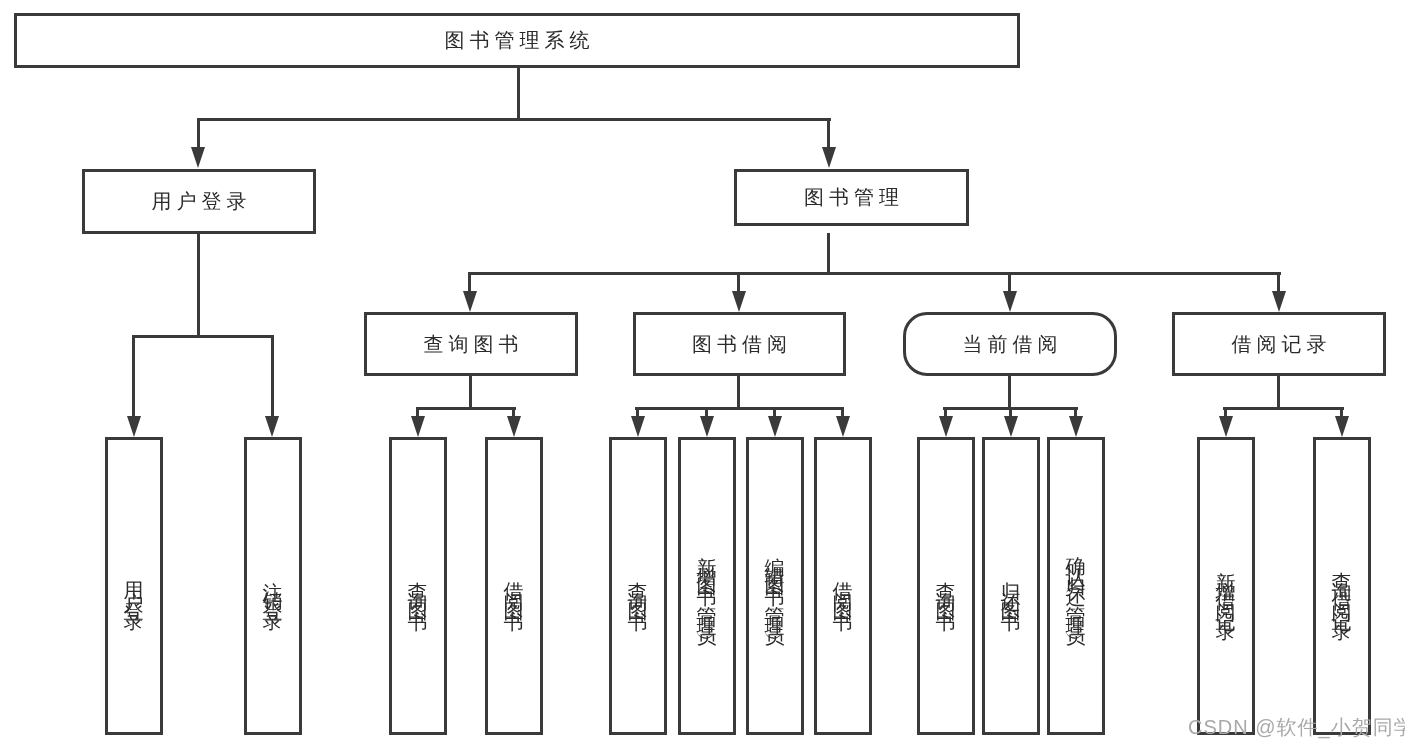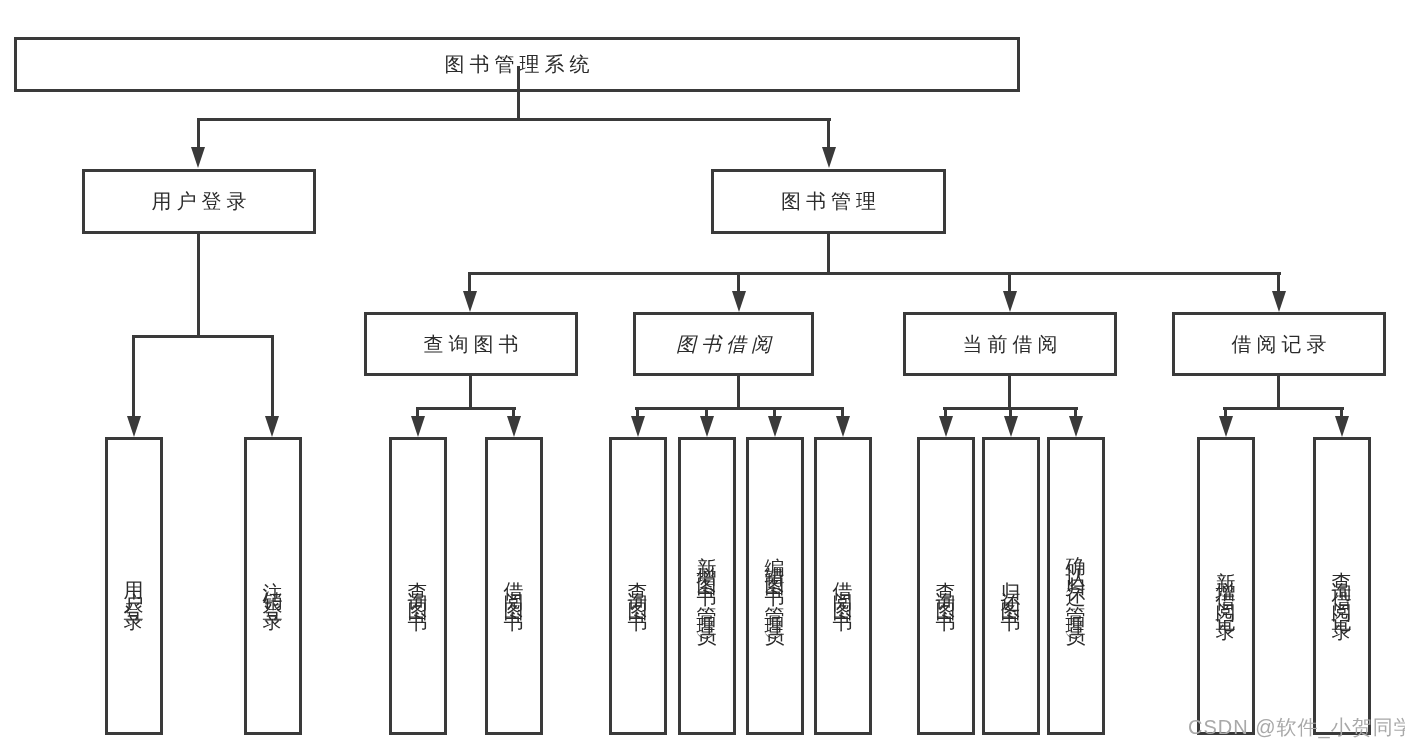--- a/index.html
+++ b/index.html
@@ -71,35 +71,35 @@
     letter-spacing: 1px;
     z-index: 5;
     white-space: nowrap;
   }
 </style>
 </head>
 <body>
 
 <div class="stage">
 
-  <div class="box" style="left:14px; top:13px; width:1006px; height:55px;margin-top:24px;">
+  <div class="box" style="left:14px; top:13px; width:1006px; height:55px;">
     <span>图书管理系统</span>
   </div>
 
   <div class="vline" style="left:517px; top:66px; height:55px;"></div>
   <div class="hline" style="left:197px; top:118px; width:634px;"></div>
   <div class="vline" style="left:197px; top:118px; height:36px;"></div>
   <div class="arrow" style="left:191px; top:147px;"></div>
   <div class="vline" style="left:827px; top:118px; height:36px;"></div>
   <div class="arrow" style="left:822px; top:147px;"></div>
 
   <div class="box" style="left:82px; top:169px; width:234px; height:65px;">
     <span>用户登录</span>
   </div>
-  <div class="box" style="left:711px; top:169px; width:235px; height:65px;align-items:center;">
+  <div class="box" style="left:734px; top:169px; width:235px; height:57px;align-items:center;">
     <span>图书管理</span>
   </div>
 
   <div class="vline" style="left:197px; top:233px; height:104px;"></div>
   <div class="hline" style="left:132px; top:335px; width:142px;"></div>
   <div class="vline" style="left:132px; top:335px; height:82px;"></div>
   <div class="arrow" style="left:127px; top:416px;"></div>
   <div class="vline" style="left:271px; top:335px; height:82px;"></div>
   <div class="arrow" style="left:265px; top:416px;"></div>
 
@@ -110,24 +110,24 @@
   <div class="vline" style="left:737px; top:272px; height:22px;"></div>
   <div class="arrow" style="left:732px; top:291px;"></div>
   <div class="vline" style="left:1008px; top:272px; height:22px;"></div>
   <div class="arrow" style="left:1003px; top:291px;"></div>
   <div class="vline" style="left:1277px; top:272px; height:22px;"></div>
   <div class="arrow" style="left:1272px; top:291px;"></div>
 
   <div class="box" style="left:364px; top:312px; width:214px; height:64px;">
     <span>查询图书</span>
   </div>
-  <div class="box" style="left:633px; top:312px; width:181px; height:64px;font-style:italic;">
+  <div class="box" style="left:633px; top:312px; width:213px; height:64px;">
     <span>图书借阅</span>
   </div>
-  <div class="box" style="left:903px; top:312px; width:214px; height:64px;">
+  <div class="box" style="left:903px; top:312px; width:214px; height:64px;border-radius:24px;">
     <span>当前借阅</span>
   </div>
   <div class="box" style="left:1172px; top:312px; width:214px; height:64px;justify-content:center;">
     <span>借阅记录</span>
   </div>
 
   <div class="vline" style="left:469px; top:375px; height:35px;"></div>
   <div class="hline" style="left:416px; top:407px; width:100px;"></div>
   <div class="vline" style="left:416px; top:407px; height:12px;"></div>
   <div class="arrow" style="left:411px; top:416px;"></div>

